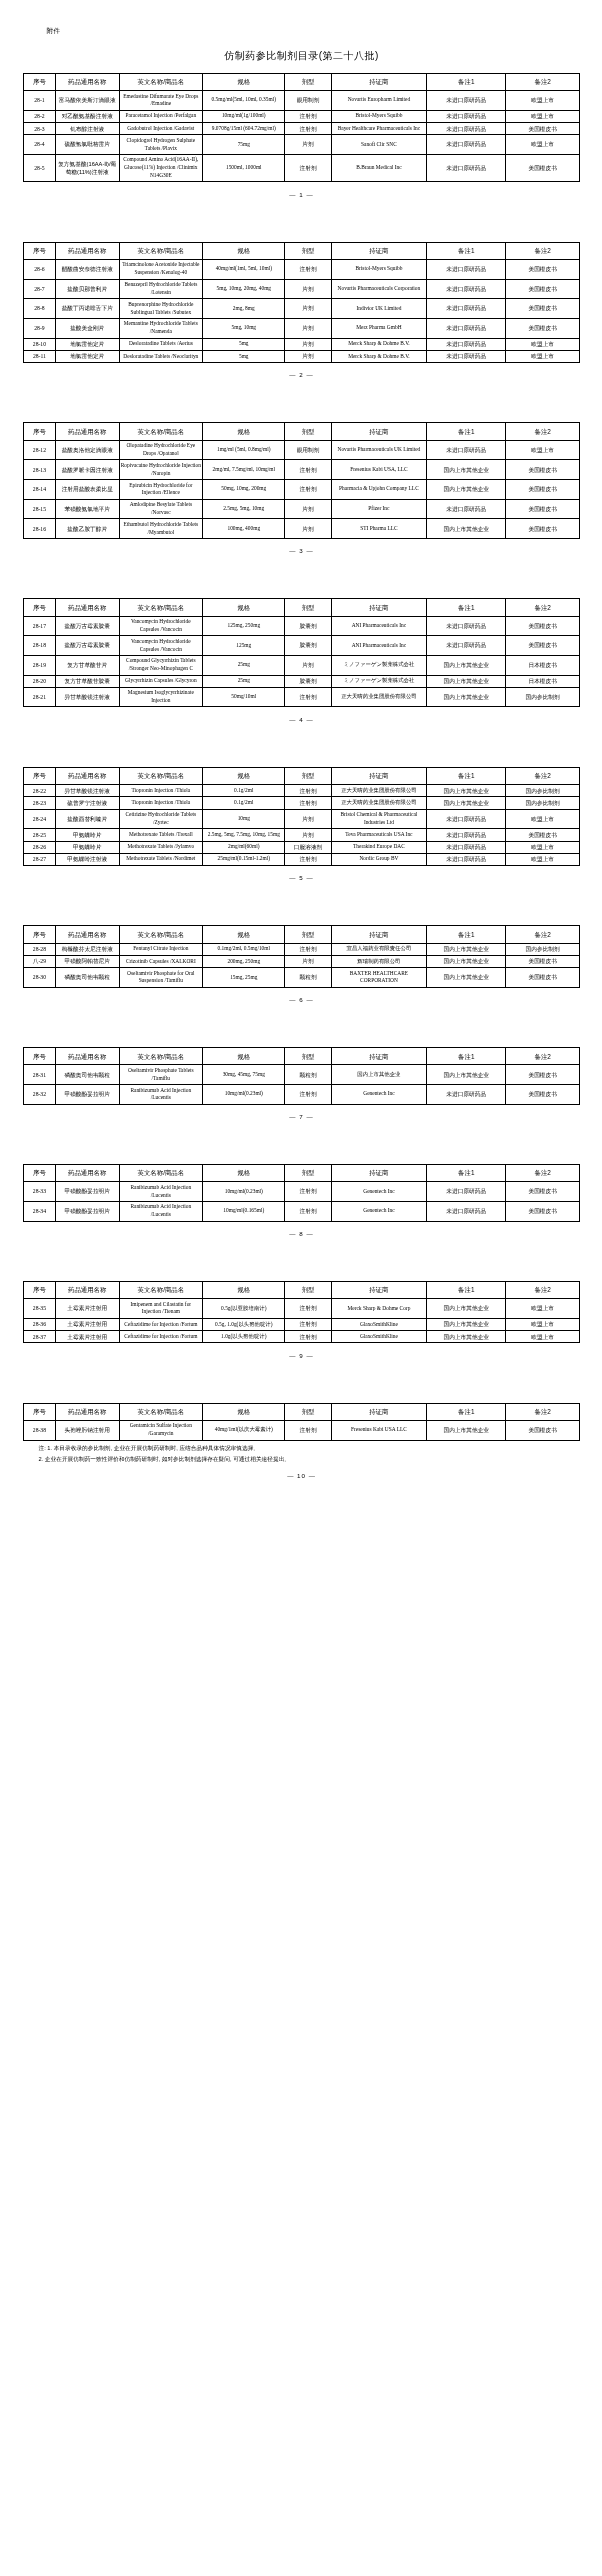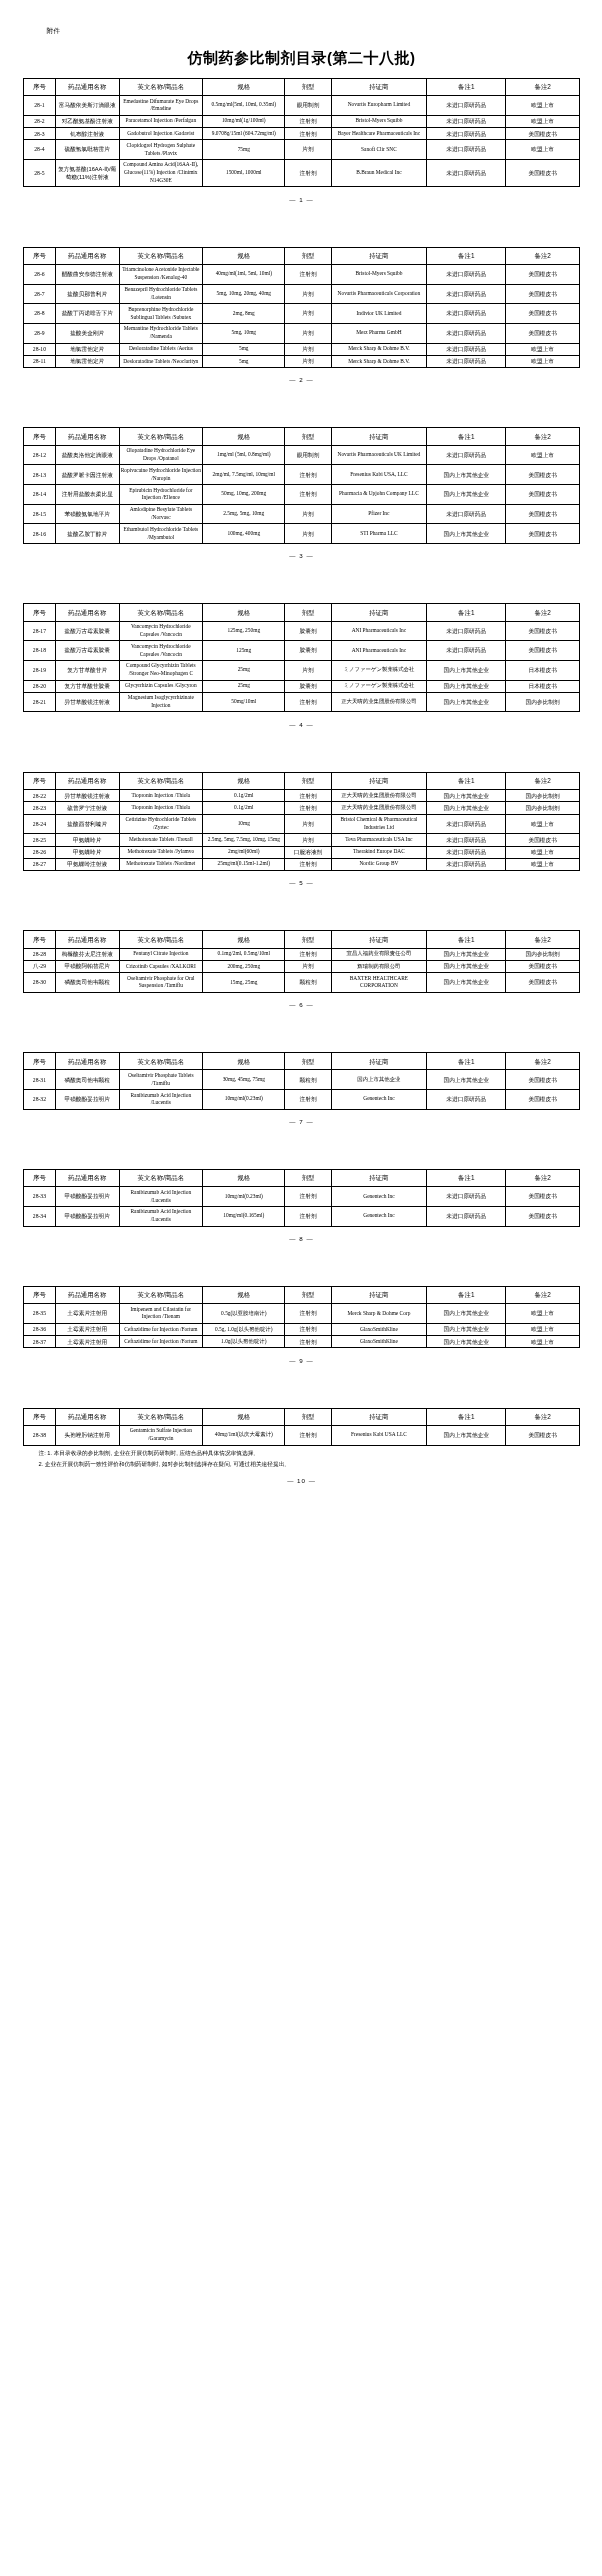--- a/index.html
+++ b/index.html
@@ -22,22 +22,22 @@
   .doc-head {
     padding-top: 27px;
     padding-left: 31px;
     font-family: "Liberation Sans", "DejaVu Sans", sans-serif;
     font-size: 6.7px;
     letter-spacing: 0.3px;
   }
   .doc-title {
     text-align: center;
     font-family: "Liberation Sans", "DejaVu Sans", sans-serif;
-    font-size: 15px;
-    font-weight: bold;
+    font-size: 10px;
+    font-weight: normal;
     letter-spacing: 0.5px;
     margin: 13.4px 0 9.3px 0;
   }
 
   table.cat {
     border-collapse: collapse;
     table-layout: fixed;
     width: 557px;
     margin: 0 auto;
     border: 0.5px solid #000;

